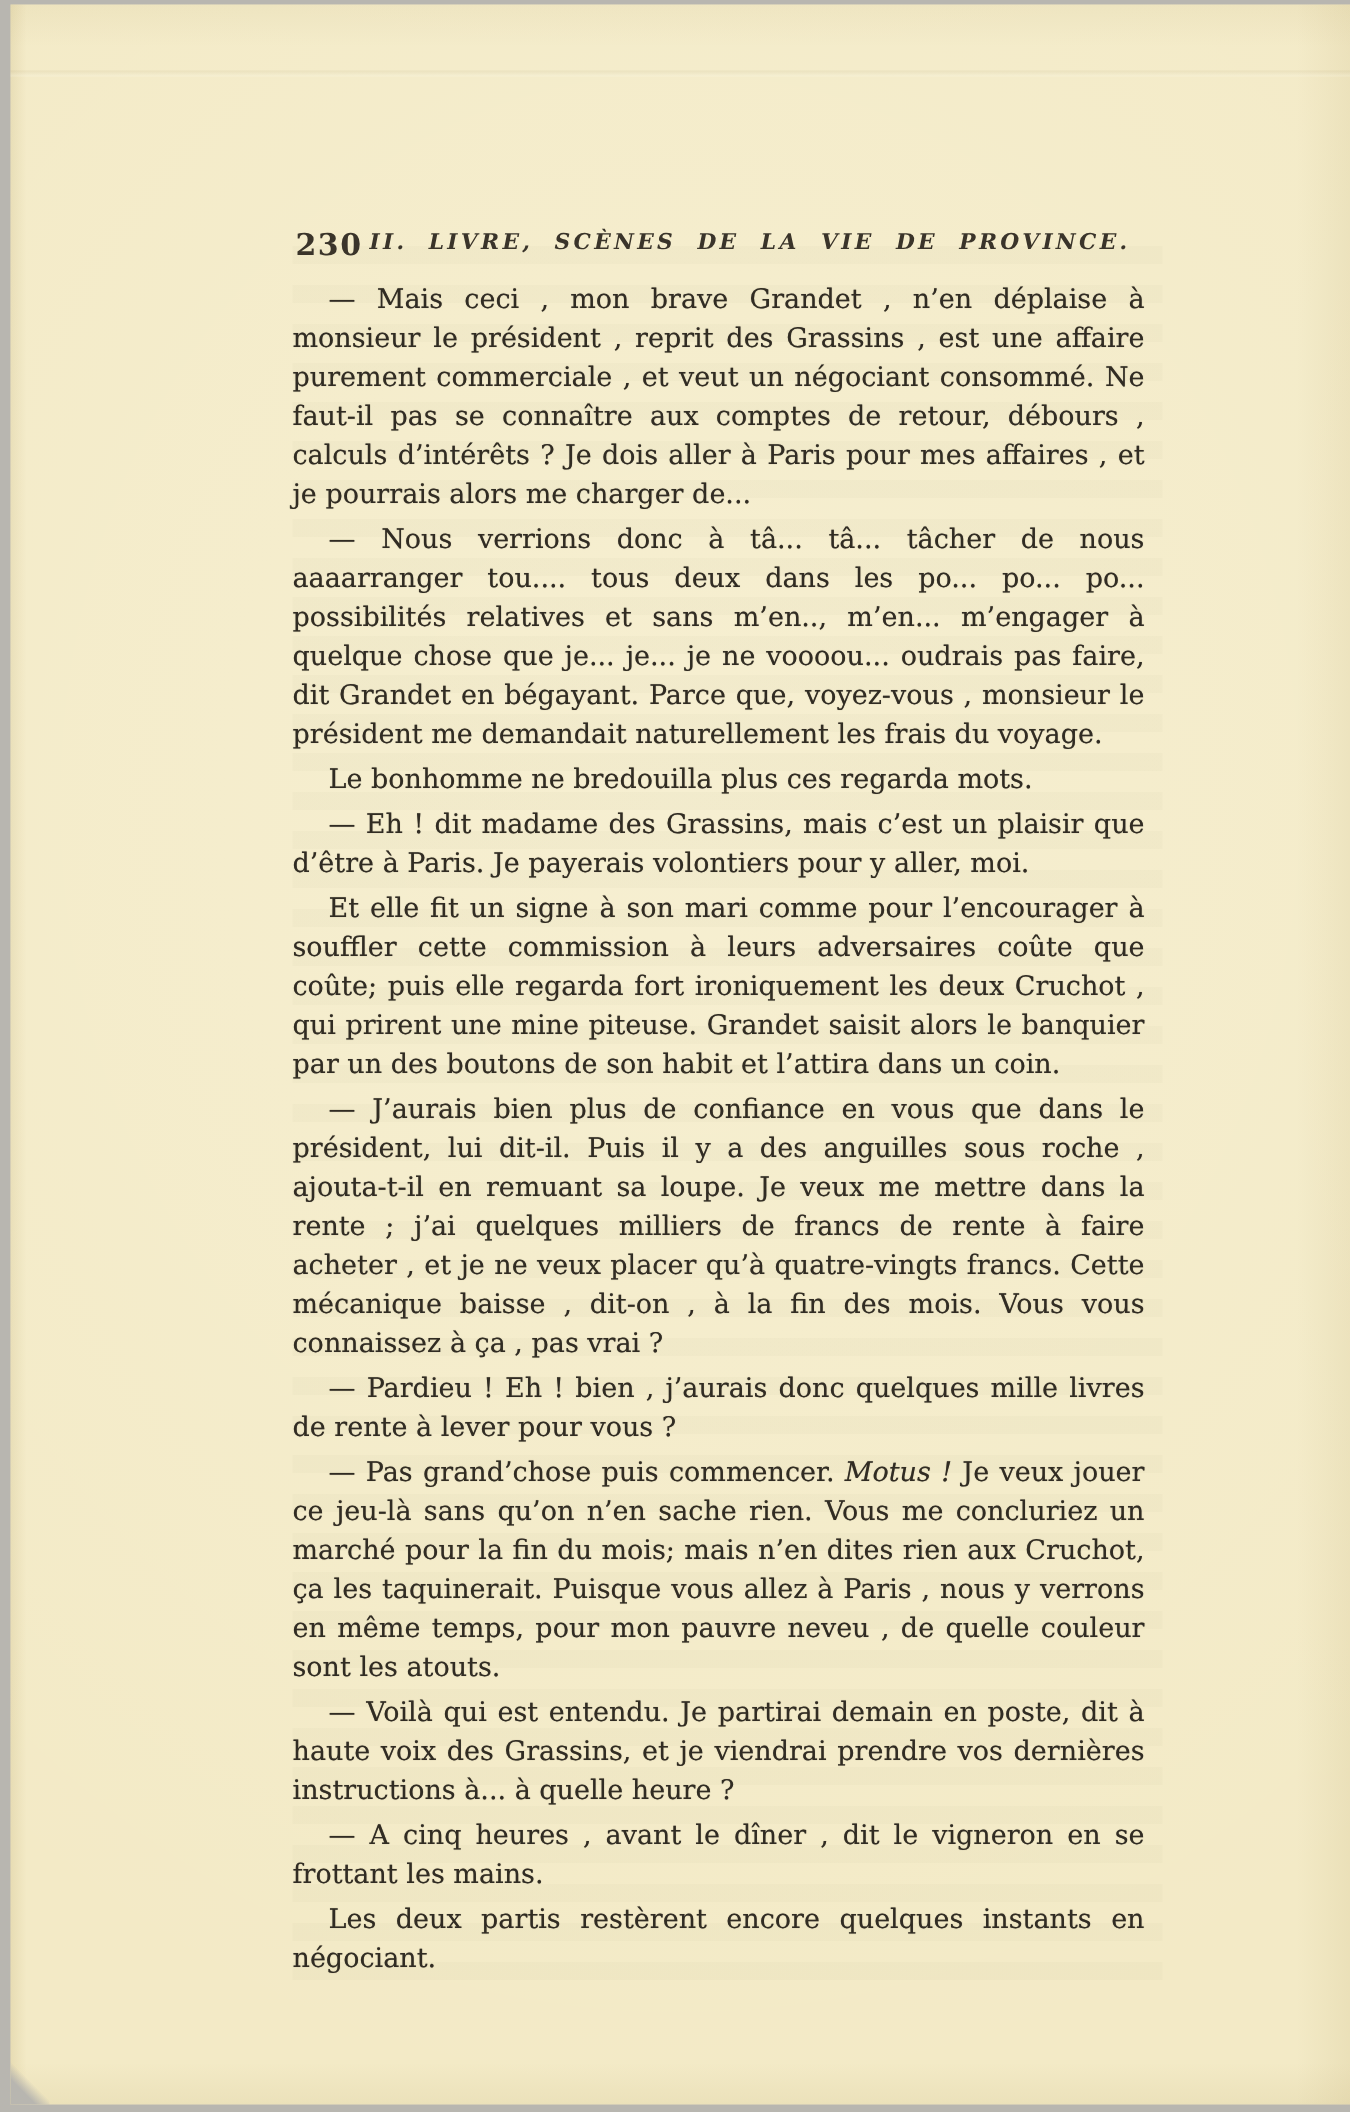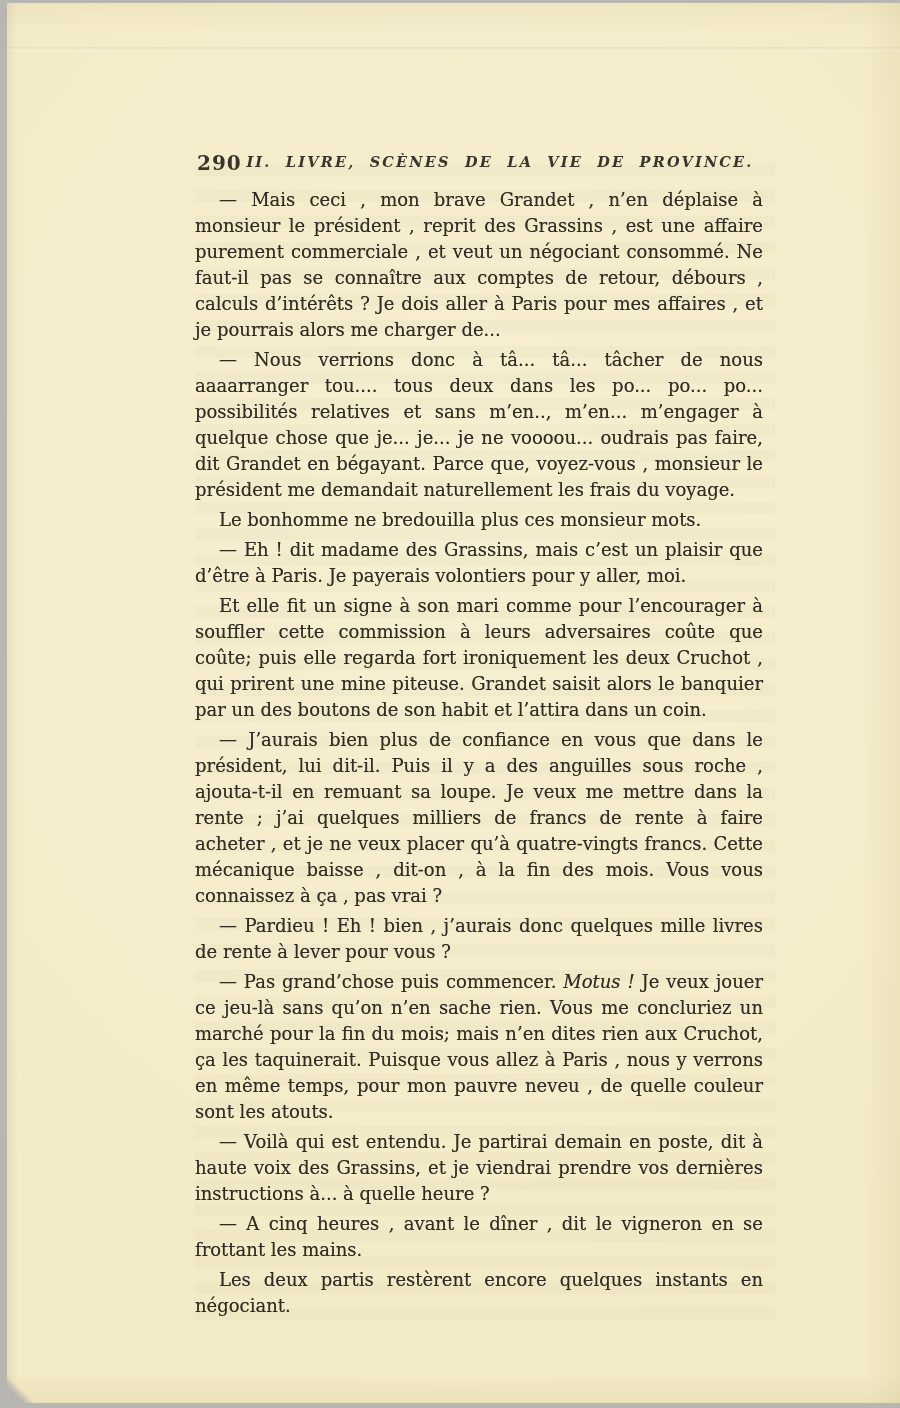--- a/index.html
+++ b/index.html
@@ -57,27 +57,27 @@
   .para em{font-style:italic;}
 </style>
 </head>
 <body>
 
 <div class="paper">
   <div class="crease"></div>
 
   <div class="content">
     <div class="header">
-      <span class="pagenum">290</span>
+      <span class="pagenum">230</span>
       <span class="running">II. LIVRE, SCÈNES DE LA VIE DE PROVINCE.</span>
     </div>
 
     <p class="para">— Mais ceci&nbsp;, mon brave Grandet&nbsp;, n’en déplaise à monsieur le président&nbsp;, reprit des Grassins&nbsp;, est une affaire purement commerciale&nbsp;, et veut un négociant consommé. Ne faut-il pas se connaître aux comptes de retour, débours&nbsp;, calculs d’intérêts&nbsp;? Je dois aller à Paris pour mes affaires&nbsp;, et je pourrais alors me charger de...</p>
     <p class="para">— Nous verrions donc à tâ... tâ... tâcher de nous aaaarranger tou.... tous deux dans les po... po... po... possibilités relatives et sans m’en.., m’en... m’engager à quelque chose que je... je... je ne voooou... oudrais pas faire, dit Grandet en bégayant. Parce que, voyez-vous&nbsp;, monsieur le président me demandait naturellement les frais du voyage.</p>
-    <p class="para">Le bonhomme ne bredouilla plus ces monsieur mots.</p>
+    <p class="para">Le bonhomme ne bredouilla plus ces regarda mots.</p>
     <p class="para">— Eh&nbsp;! dit madame des Grassins, mais c’est un plaisir que d’être à Paris. Je payerais volontiers pour y aller, moi.</p>
     <p class="para">Et elle fit un signe à son mari comme pour l’encourager à souffler cette commission à leurs adversaires coûte que coûte; puis elle regarda fort ironiquement les deux Cruchot&nbsp;, qui prirent une mine piteuse. Grandet saisit alors le banquier par un des boutons de son habit et l’attira dans un coin.</p>
     <p class="para">— J’aurais bien plus de confiance en vous que dans le président, lui dit-il. Puis il y a des anguilles sous roche&nbsp;, ajouta-t-il en remuant sa loupe. Je veux me mettre dans la rente&nbsp;; j’ai quelques milliers de francs de rente à faire acheter&nbsp;, et je ne veux placer qu’à quatre-vingts francs. Cette mécanique baisse&nbsp;, dit-on&nbsp;, à la fin des mois. Vous vous connaissez à ça&nbsp;, pas vrai&nbsp;?</p>
     <p class="para">— Pardieu&nbsp;! Eh&nbsp;! bien&nbsp;, j’aurais donc quelques mille livres de rente à lever pour vous&nbsp;?</p>
     <p class="para"><span>— Pas grand’chose puis commencer. </span><em>Motus&nbsp;!</em><span> Je veux jouer ce jeu-là sans qu’on n’en sache rien. Vous me concluriez un marché pour la fin du mois; mais n’en dites rien aux Cruchot, ça les taquinerait. Puisque vous allez à Paris&nbsp;, nous y verrons en même temps, pour mon pauvre neveu&nbsp;, de quelle couleur sont les atouts.</span></p>
     <p class="para">— Voilà qui est entendu. Je partirai demain en poste, dit à haute voix des Grassins, et je viendrai prendre vos dernières instructions à... à quelle heure&nbsp;?</p>
     <p class="para">— A cinq heures&nbsp;, avant le dîner&nbsp;, dit le vigneron en se frottant les mains.</p>
     <p class="para">Les deux partis restèrent encore quelques instants en négociant.</p>
   </div>
 

